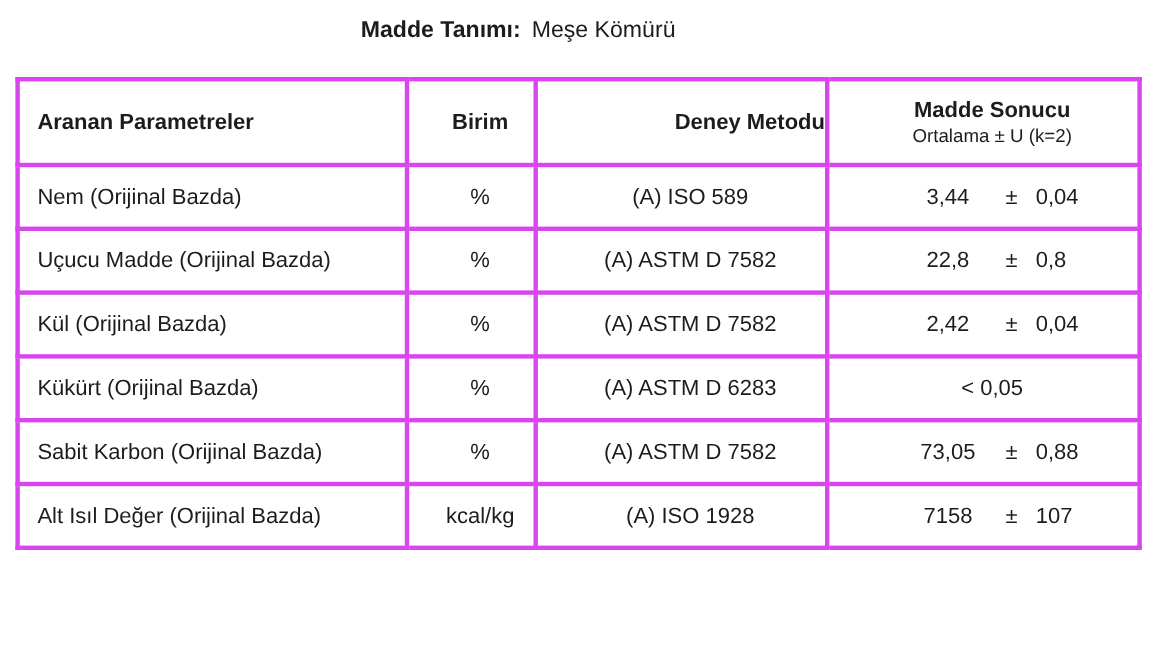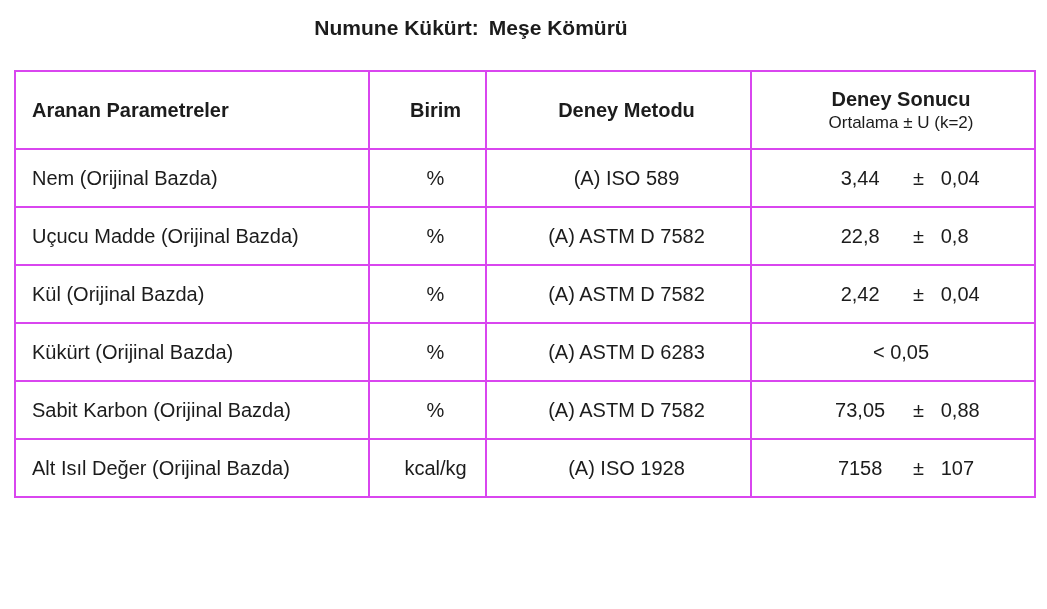--- a/index.html
+++ b/index.html
@@ -16,48 +16,48 @@
   .title {
     position: absolute;
     top: 16px;
     left: 0;
     width: 942px;
     text-align: center;
     font-size: 21px;
     white-space: nowrap;
   }
   .title .label { font-weight: bold; }
-  .title .value { font-weight: bold; margin-left: 10px; }
+  .title .value { font-weight: normal; margin-left: 10px; }
 
   table.report {
     position: absolute;
     top: 70px;
     left: 14px;
     width: 1020px;
     border-collapse: collapse;
     table-layout: fixed;
     font-size: 20px;
   }
   table.report col.c-param  { width: 354px; }
   table.report col.c-unit   { width: 117px; }
   table.report col.c-method { width: 265px; }
   table.report col.c-result { width: 284px; }
 
   table.report th, table.report td {
-    border: 2px solid #d946ef;
+    border: 4px solid #d946ef;
     vertical-align: middle;
     background: #ffffff;
     padding-left: 16px;
   }
 
   
   tr.head th { height: 78px; font-weight: bold; font-size: 20px; }
   th.h-param  { text-align: left; padding-left: 12px; }
   th.h-unit   { text-align: center; }
-  th.h-method { text-align: center; padding-left: 12px; }
+  th.h-method { text-align: right; padding-left: 12px; }
   th.h-result { text-align: center; }
   th.h-result .sub {
     display: block;
     font-weight: normal;
     font-size: 17px;
     margin-top: 2px;
   }
 
   
   tr.data td { height: 58px; border-radius: 25px; }
@@ -86,37 +86,37 @@
     padding-right: 26px;
   }
   .result-single { display: block; text-align: center; width: 100%; }
 </style>
 </head>
 <body>
 
 <div class="page">
 
   <div class="title">
-    <span class="label">Numune Kükürt:</span><span class="value">Meşe Kömürü</span>
+    <span class="label">Madde Tanımı:</span><span class="value">Meşe Kömürü</span>
   </div>
 
   <table class="report">
     <colgroup>
       <col class="c-param">
         <col class="c-unit">
         <col class="c-method">
         <col class="c-result">
     </colgroup>
     <tbody>
       <tr class="head">
         <th class="h-param">Aranan Parametreler</th>
         <th class="h-unit">Birim</th>
         <th class="h-method">Deney Metodu</th>
         <th class="h-result">
-          <span>Deney Sonucu</span>
+          <span>Madde Sonucu</span>
           <span class="sub">Ortalama ± U (k=2)</span>
         </th>
       </tr>
 
       <tr class="data">
         <td class="param">Nem (Orijinal Bazda)</td>
         <td class="unit">%</td>
         <td class="method">(A) ISO 589</td>
         <td class="result">
           <span class="result-split">

